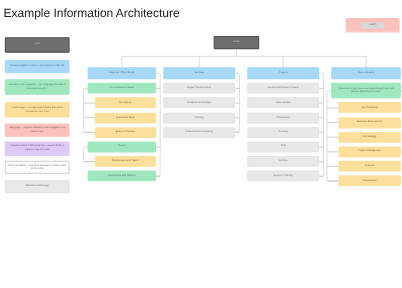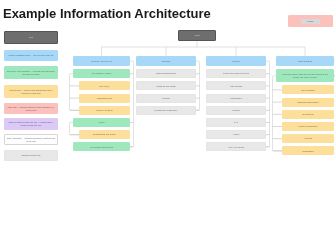--- a/index.html
+++ b/index.html
@@ -21,22 +21,22 @@
     left: 0; top: 0;
     width: 335px;
     height: 191px;
   }
 
   
   .page-title {
     position: absolute;
     left: 3px;
     top: 6px;
-    font-size: 13px;
-    font-weight: bold;
+    font-size: 10px;
+    font-weight: normal;
     color: #1b1b1b;
     letter-spacing: -0.02px;
     white-space: nowrap;
   }
 
   
   .node {
     position: absolute;
     box-sizing: border-box;
     border-radius: 1px;

